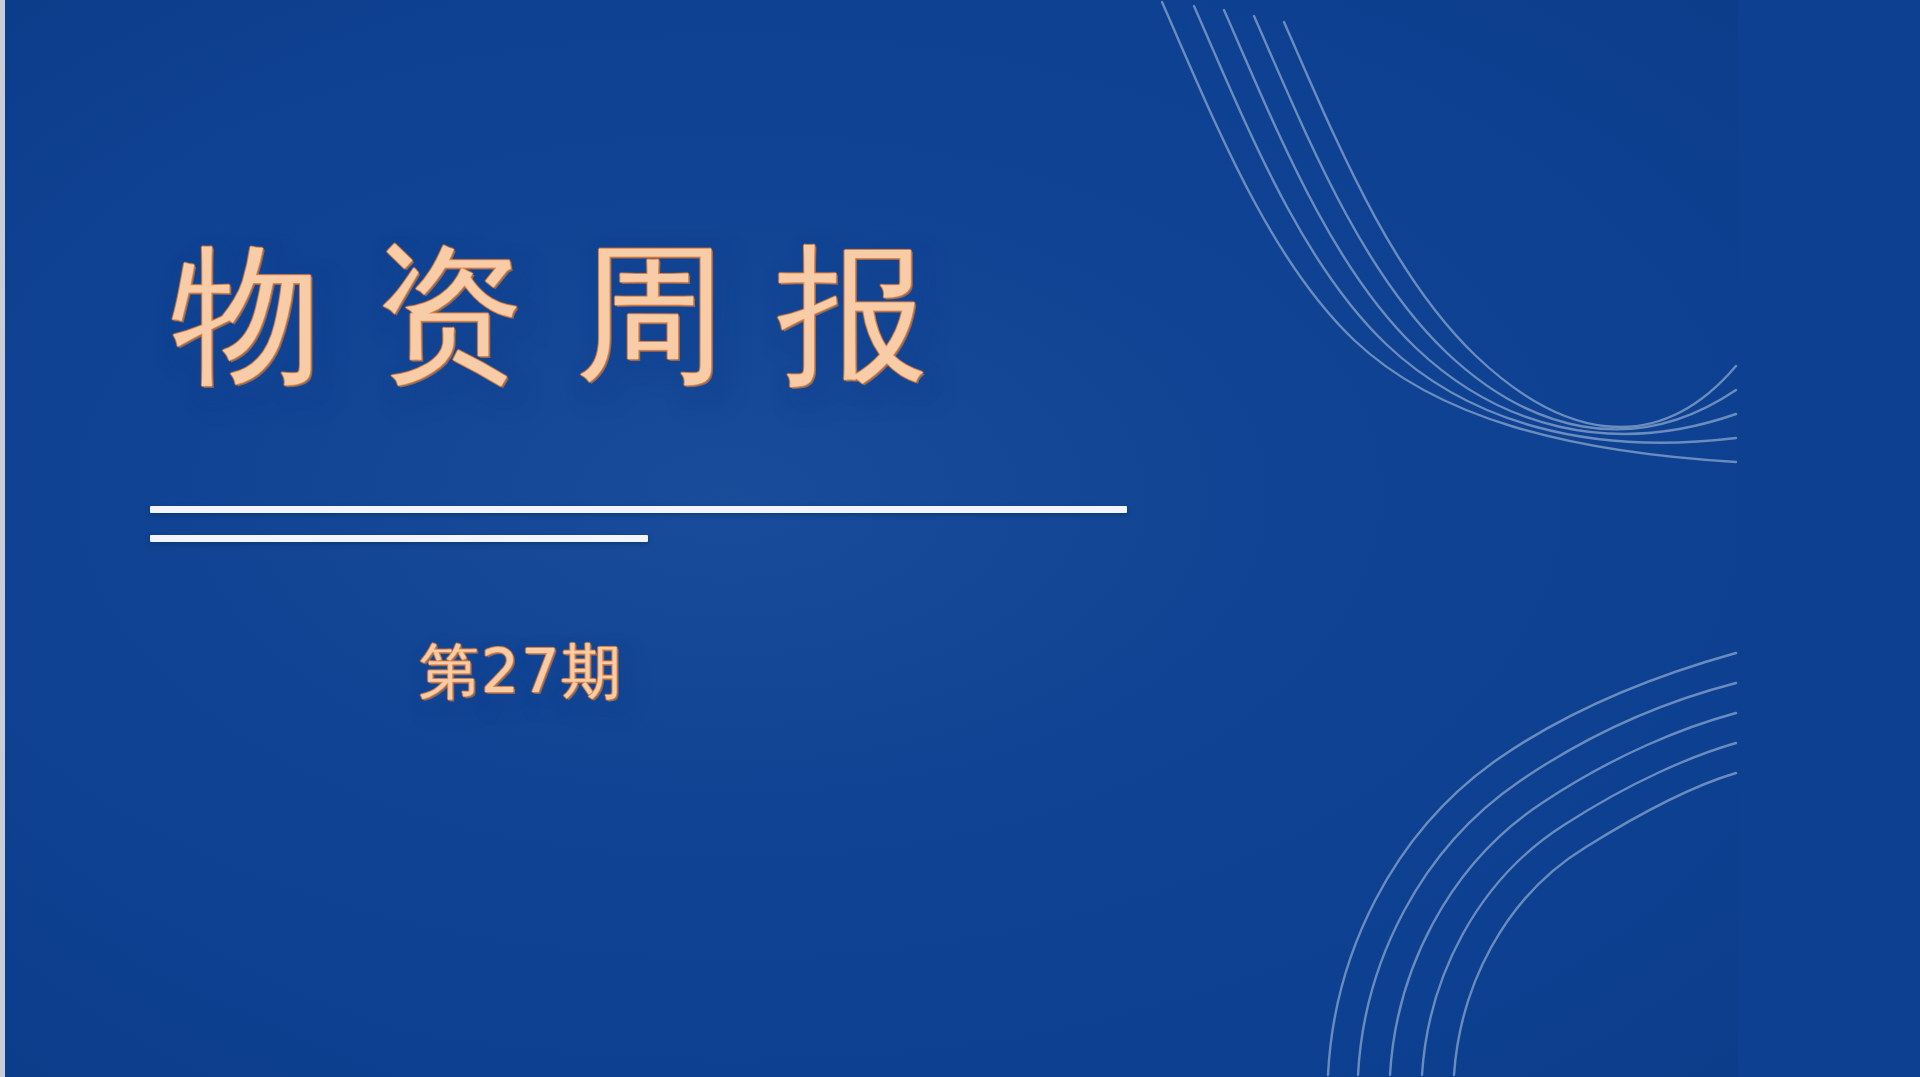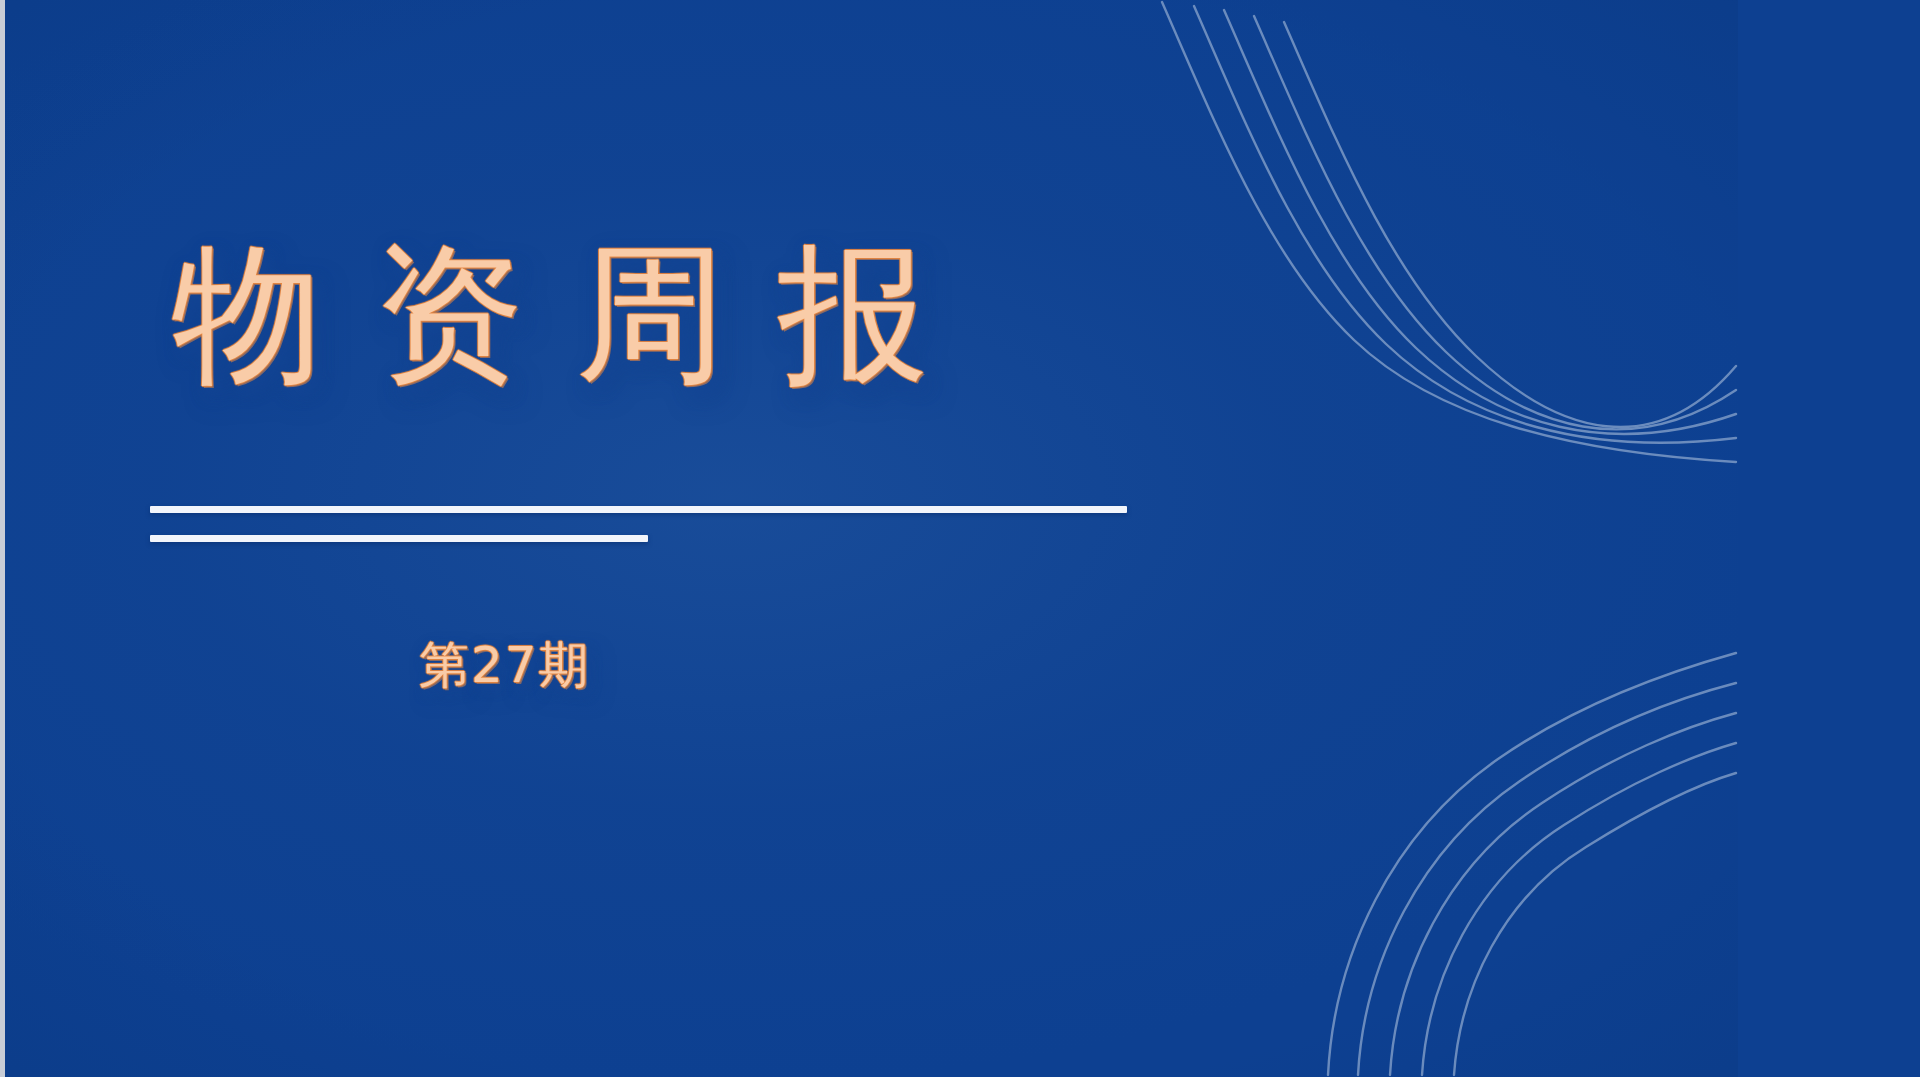--- a/index.html
+++ b/index.html
@@ -111,21 +111,21 @@
   
   .subtitle {
     position: absolute;
     left: 150px;
     top: 637px;
     width: 1000px;
     text-align: left;
     padding-left: 269px;
     box-sizing: border-box;
     font-family: "DejaVu Sans", "Liberation Sans", sans-serif;
-    font-size: 50px;
+    font-size: 60px;
     line-height: 1.15;
     font-weight: 400;
     letter-spacing: 2px;
     white-space: nowrap;
     color: #f9cca8;
     text-shadow:
       0 0 1px #e78740,
        1px  0   1px #e78740,
       -1px  0   1px #e78740,
        0    1px 1px #e78740,

